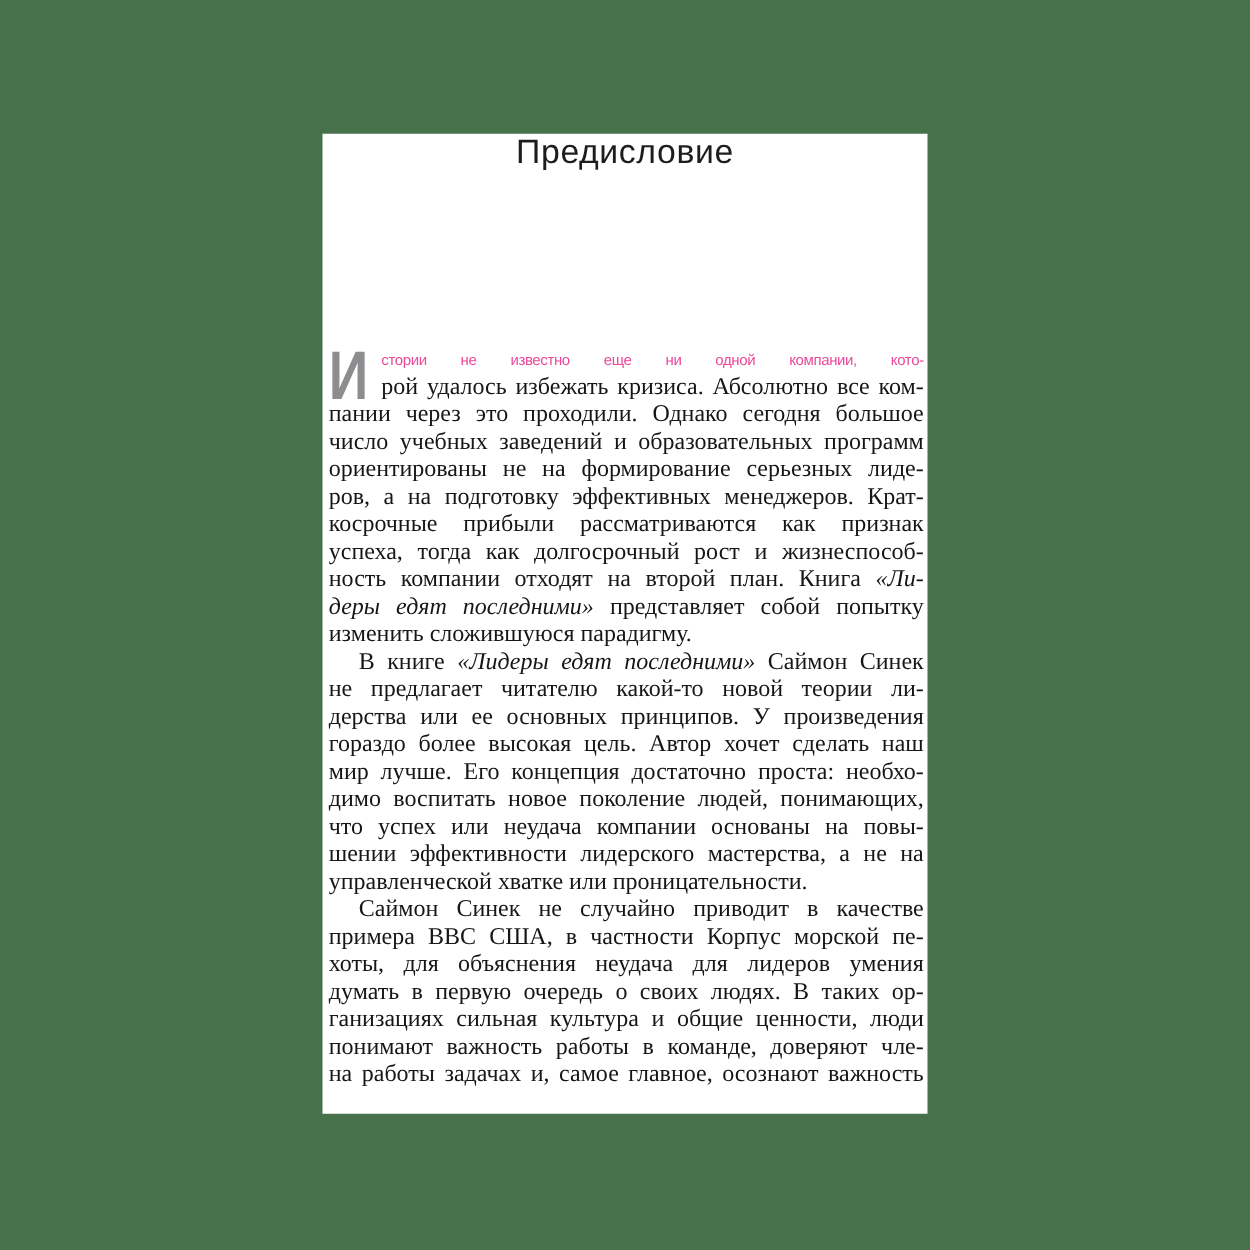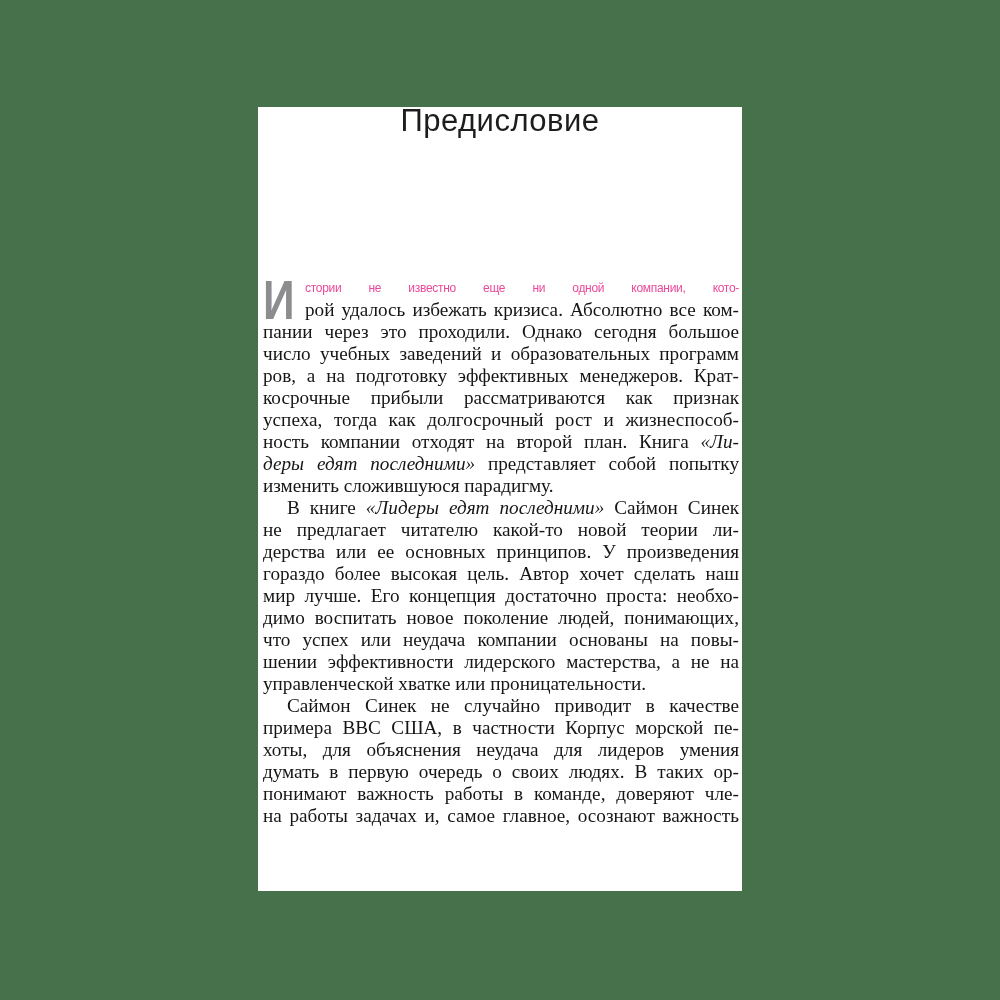--- a/index.html
+++ b/index.html
@@ -13,21 +13,21 @@
   .book-page{
     position:absolute;
     left:258px;top:107px;width:484px;height:784px;
     background:#ffffff;
     overflow:hidden;
   }
   .chapter-title{
     margin-top:-4px;
     text-align:center;
     font-family:"Liberation Sans", sans-serif;
-    font-size:31px;
+    font-size:27px;
     line-height:36px;
     letter-spacing:0.5px;
     color:#1d1d1d;
     font-weight:400;
   }
   .text-block{
     position:absolute;
     left:5px;top:170px;width:476px;
     color:#161616;
     font-size:19.2px;
@@ -78,20 +78,21 @@
 
 <div class="book-page">
   <div class="chapter-title">Предисловие</div>
   <div class="text-block">
       <div class="para">
         <div class="dropcap">И</div>
         <div class="line lead">стории не известно еще ни одной компании, кото-</div>
         <div class="line"><span>рой удалось избежать кризиса. Абсолютно все ком-</span></div>
         <div class="line"><span>пании через это проходили. Однако сегодня большое</span></div>
         <div class="line"><span>число учебных заведений и образовательных программ</span></div>
+        <div class="line"><span>ориентированы не на формирование серьезных лиде-</span></div>
         <div class="line"><span>ров, а на подготовку эффективных менеджеров. Крат-</span></div>
         <div class="line"><span>косрочные прибыли рассматриваются как признак</span></div>
         <div class="line"><span>успеха, тогда как долгосрочный рост и жизнеспособ-</span></div>
         <div class="line"><span>ность компании отходят на второй план. Книга </span><span class="it">«Ли-</span></div>
         <div class="line"><span class="it">деры едят последними»</span><span> представляет собой попытку</span></div>
         <div class="line last"><span>изменить сложившуюся парадигму.</span></div>
       </div>
       <div class="para">
         <div class="line indent"><span>В книге </span><span class="it">«Лидеры едят последними»</span><span> Саймон Синек</span></div>
         <div class="line"><span>не предлагает читателю какой-то новой теории ли-</span></div>
@@ -101,17 +102,18 @@
         <div class="line"><span>димо воспитать новое поколение людей, понимающих,</span></div>
         <div class="line"><span>что успех или неудача компании основаны на повы-</span></div>
         <div class="line"><span>шении эффективности лидерского мастерства, а не на</span></div>
         <div class="line last"><span>управленческой хватке или проницательности.</span></div>
       </div>
       <div class="para">
         <div class="line indent"><span>Саймон Синек не случайно приводит в качестве</span></div>
         <div class="line"><span>примера ВВС США, в частности Корпус морской пе-</span></div>
         <div class="line"><span>хоты, для объяснения неудача для лидеров умения</span></div>
         <div class="line"><span>думать в первую очередь о своих людях. В таких ор-</span></div>
+        <div class="line"><span>ганизациях сильная культура и общие ценности, люди</span></div>
         <div class="line"><span>понимают важность работы в команде, доверяют чле-</span></div>
         <div class="line"><span>на работы задачах и, самое главное, осознают важность</span></div>
       </div>
     </div>
 </div>
 
 </body></html>

